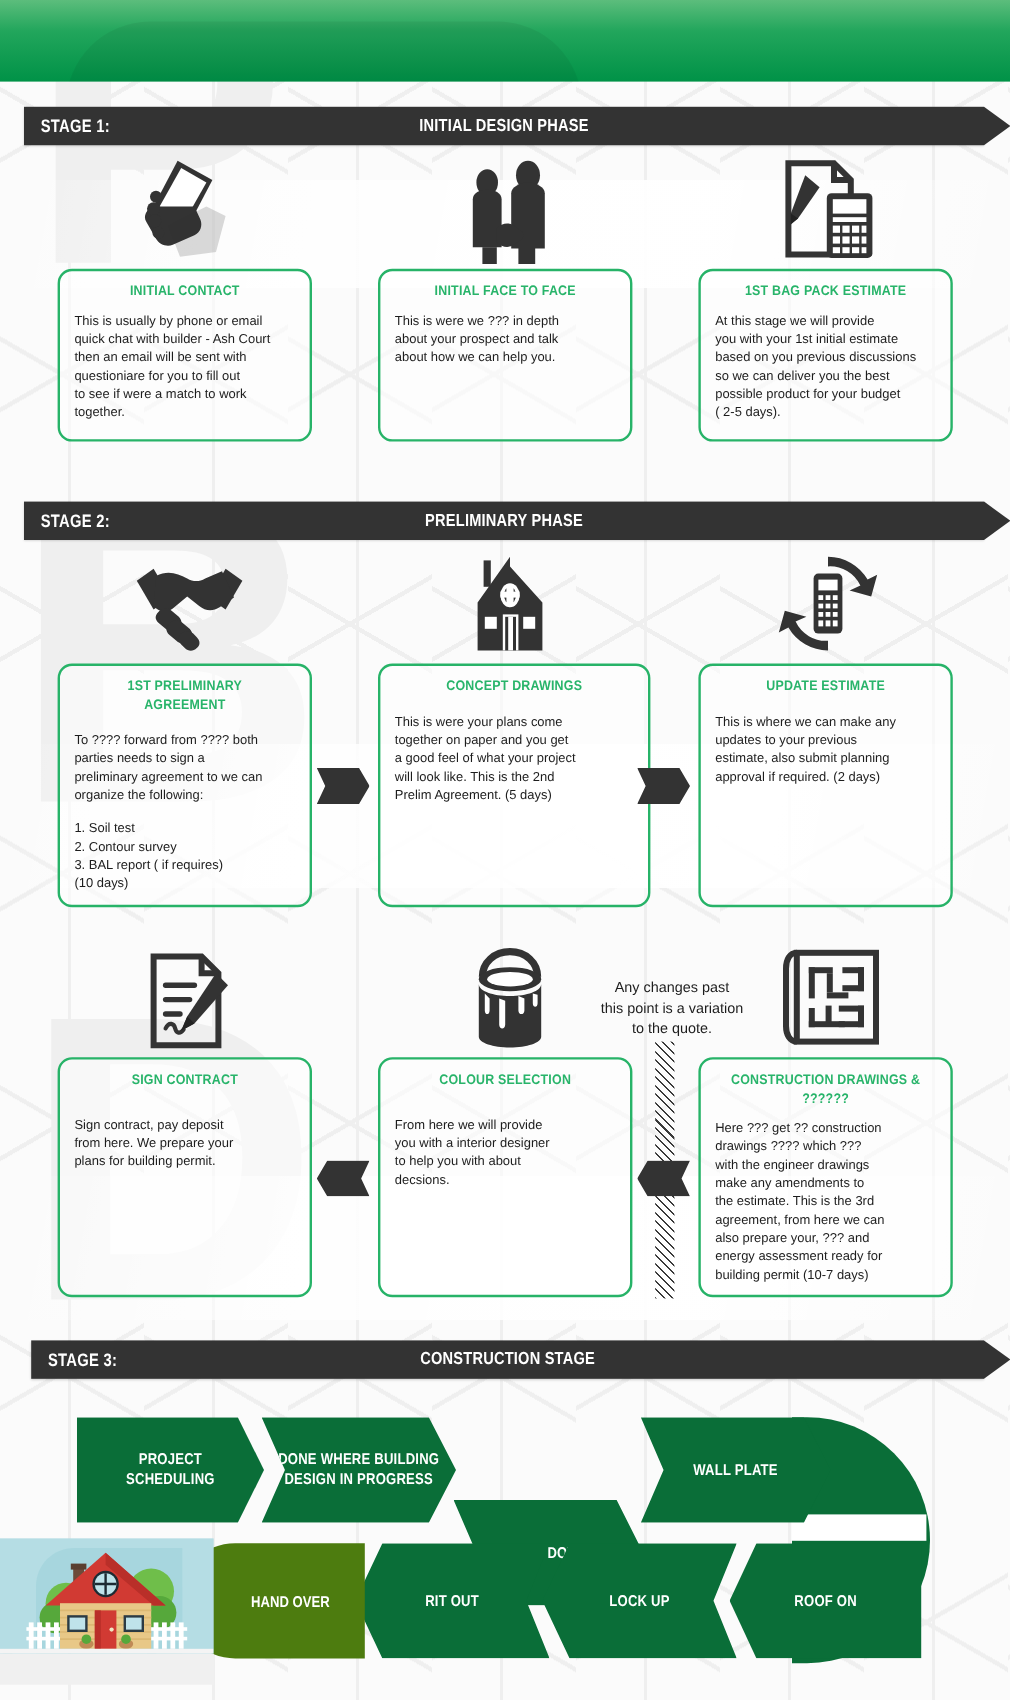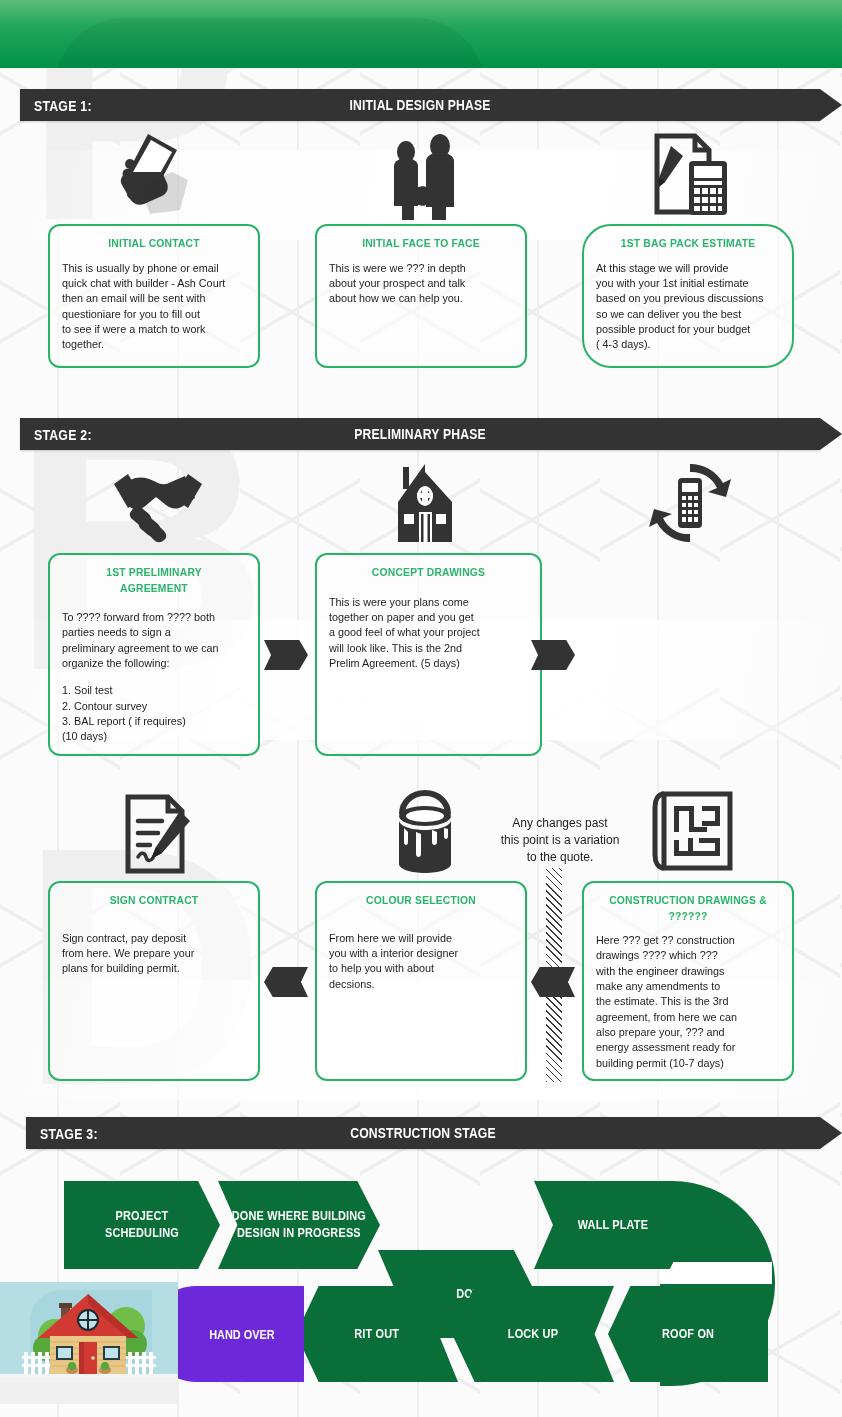--- a/index.html
+++ b/index.html
@@ -208,21 +208,21 @@
     position: absolute;
     background: #0a6e38;
     border-radius: 0 110px 110px 0;
   }
   .pipe-notch {
     position: absolute;
     background: #ffffff;
   }
   .handover-round {
     position: absolute;
-    background: #6d28d9;
+    background: #4d7c0f;
     border-radius: 78px 0 0 78px;
   }
 
   
   .house-panel {
     position: absolute;
     background: #b5dde4;
     overflow: hidden;
   }
   .house-shadow {
@@ -313,28 +313,28 @@
 together.</div>
   </div>
 
   <div class="card" style="left:315px; top:224px; width:212px; height:144px;">
     <div class="card-title">INITIAL FACE TO FACE</div>
     <div class="card-body">This is were we ???  in depth
 about your prospect and talk
 about how we can help you.</div>
   </div>
 
-  <div class="card" style="left:582px; top:224px; width:212px; height:144px;border-radius:29px;">
+  <div class="card" style="left:582px; top:224px; width:212px; height:144px;">
     <div class="card-title">1ST BAG PACK ESTIMATE</div>
     <div class="card-body">At this stage we will provide
 you with your 1st initial estimate
 based on you previous discussions
 so we can deliver you the best
 possible product for your budget
-( 4-3 days).</div>
+( 2-5 days).</div>
   </div>
 
   <div class="stage-bar" style="left:20px; top:418px; width:800px;">
     <div class="stage-num">STAGE 2:</div>
     <div class="stage-title">PRELIMINARY PHASE</div>
   </div>
 
   <div class="icon-wrap" style="left:108px; top:462px; width:100px; height:82px;">
     <svg viewBox="0 0 100 82" width="100" height="82" fill="#333">
       <path d="M6 22 L20 12 L34 36 L20 46 Z"></path>
@@ -403,20 +403,27 @@
     <div class="card-title">CONCEPT DRAWINGS</div>
     <div class="card-body" style="margin-top:14px;">This is were your plans come
 together on paper and you get
 a good feel of what your project
 will look like. This is the 2nd
 Prelim Agreement. (5 days)</div>
   </div>
 
   <div class="connector right" style="left:531px; top:640px;"></div>
 
+  <div class="card" style="left:582px; top:553px; width:212px; height:203px;">
+    <div class="card-title">UPDATE ESTIMATE</div>
+    <div class="card-body" style="margin-top:14px;">This is where we can make any
+updates to your previous
+estimate, also submit planning
+approval if required. (2 days)</div>
+  </div>
 
   <div class="icon-wrap" style="left:118px; top:793px; width:78px; height:82px;">
     <svg viewBox="0 0 78 82" width="78" height="82">
       <path d="M10 4 h40 l14 14 v60 h-54 z" fill="none" stroke="#333" stroke-width="5"></path>
       <path d="M50 4 v14 h14" fill="none" stroke="#333" stroke-width="5"></path>
       <g stroke="#333" stroke-width="4.5" stroke-linecap="round">
         <line x1="20" y1="28" x2="44" y2="28"></line>
         <line x1="20" y1="40" x2="40" y2="40"></line>
         <line x1="20" y1="52" x2="32" y2="52"></line>
       </g>

